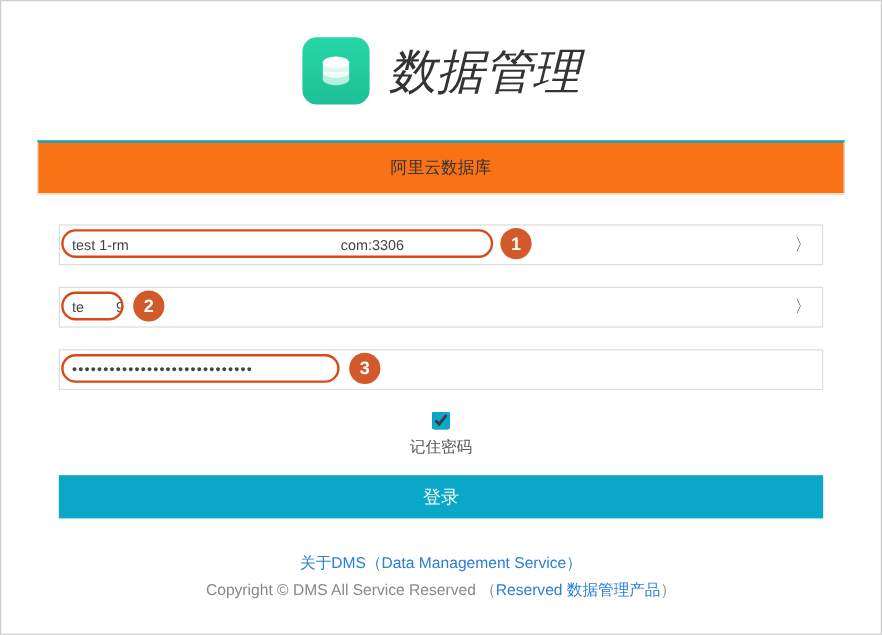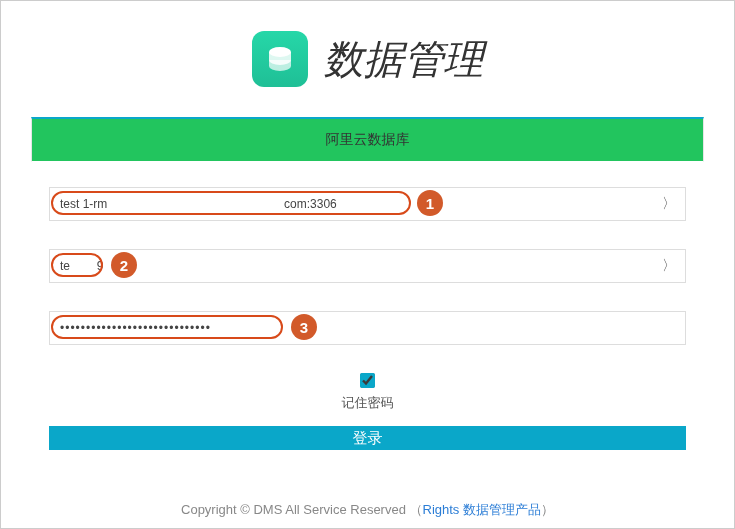--- a/index.html
+++ b/index.html
@@ -22,23 +22,23 @@
   .tabs { display: flex; border-bottom: 1px solid #e5e5e5; margin-bottom: 25px; position: relative; }
   .tab {
     flex: 1; text-align: center; padding: 12px 0;
     color: #666; font-size: 14px; cursor: pointer;
     border-top: 2px solid transparent;
   }
   .tab.active {
     color: #333;
     border-top: 2px solid #0aa7c9;
     border-left: 1px solid #e5e5e5; border-right: 1px solid #e5e5e5;
-    border-bottom: 1px solid #fff; margin-bottom: -1px; background: #22c55e;
+    border-bottom: 1px solid #fff; margin-bottom: -1px; background: #f97316;
   }
-  .field { position: relative; margin: 0 18px 28px 18px; }
+  .field { position: relative; margin: 0 18px 18px 18px; }
   .input {
     width: 100%; height: 34px; border: 1px solid #ddd;
     padding: 0 30px 0 10px; font-size: 12px; color: #444;
   }
   .chev {
     position: absolute; right: 10px; top: 50%; transform: translateY(-50%);
     color: #555; font-size: 14px; pointer-events: none;
   }
   .anno-ring {
     position: absolute; border: 2px solid #d84a1a; border-radius: 14px;
@@ -47,21 +47,21 @@
   .badge {
     position: absolute; width: 26px; height: 26px; border-radius: 50%;
     background: #d25a2a; color: #fff; font-weight: bold; font-size: 15px;
     display: flex; align-items: center; justify-content: center;
     pointer-events: none;
   }
   .remember { margin: 0 18px 14px 18px; font-size: 13px; color: #555; display: flex; align-items: center; gap: 6px; flex-direction: column; }
   .remember input { width: 15px; height: 15px; accent-color: #0aa7c9; }
   .login-btn {
     display: block; margin: 0 18px; width: calc(100% - 36px);
-    height: 24px; background: #0aa7c9; color: #fff; border: none;
+    height: 36px; background: #0aa7c9; color: #fff; border: none;
     font-size: 15px; cursor: pointer;
   }
   .footer { text-align: center; margin-top: 25px; font-size: 13px; color: #888; line-height: 1.8; }
   .footer a { color: #2b7dd6; text-decoration: none; }
 </style>
 </head>
 <body>
 
 <div class="header">
   <div class="logo-wrap">
@@ -101,15 +101,15 @@
 </div>
 
 <label class="remember">
   <input type="checkbox" checked="" style="">
   <span>记住密码</span>
 </label>
 
 <button class="login-btn">登录</button>
 
 <div class="footer">
-  <br>
-  <span>Copyright © DMS All Service Reserved （</span><a href="#">Rights 数据管理产品</a><span>）</span>
+  <a href="#">关于DMS（Data Management Service）</a><br>
+  <span>Copyright © DMS All Service Reserved （</span><a href="#">Reserved 数据管理产品</a><span>）</span>
 </div>
 
 </body></html>

